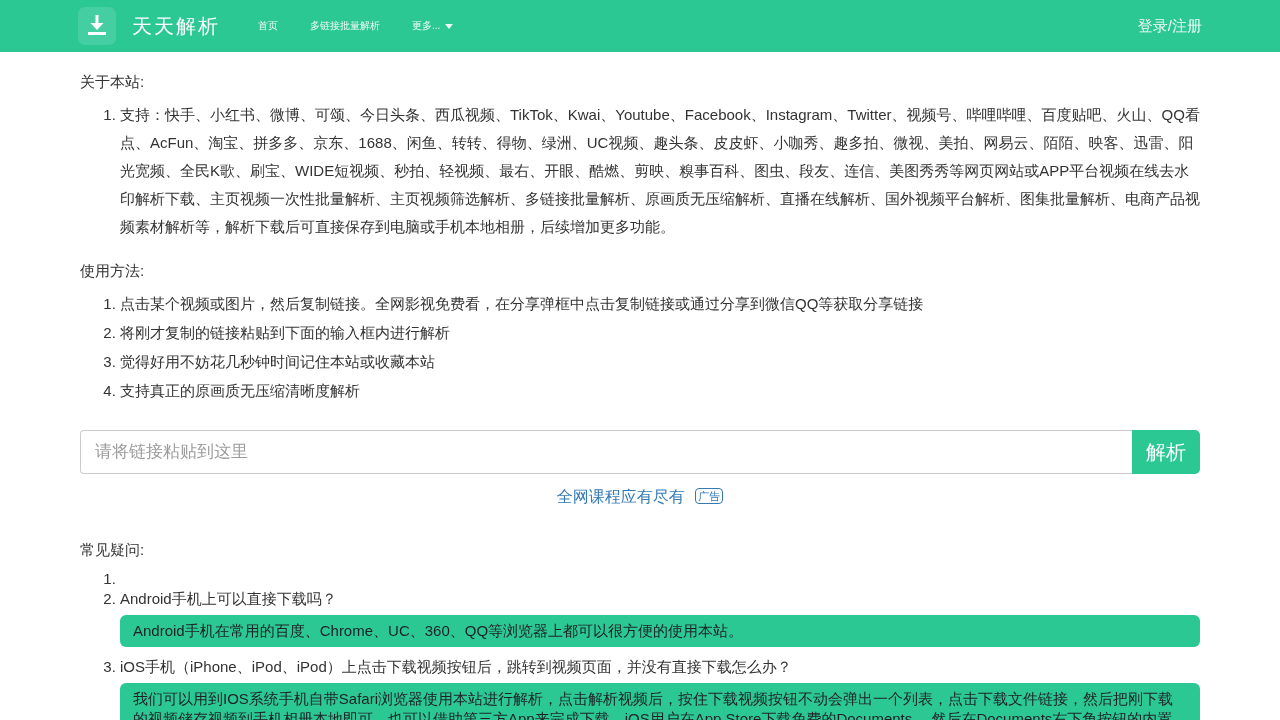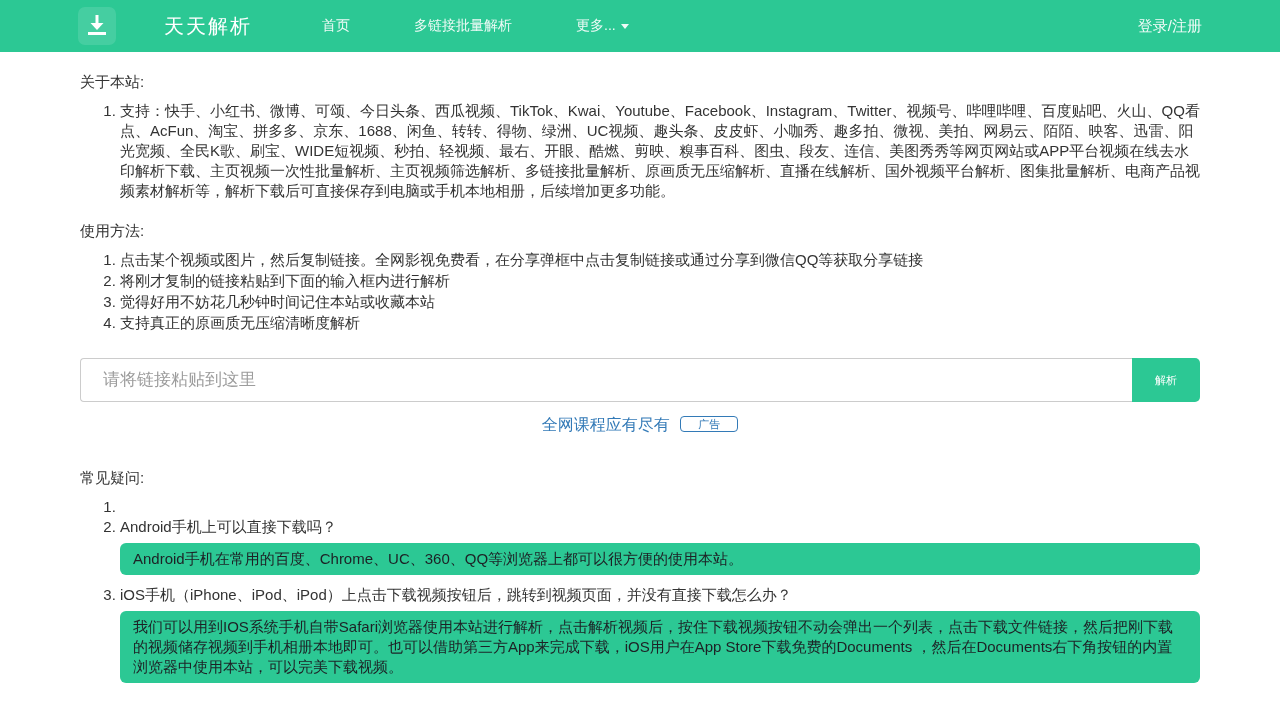--- a/index.html
+++ b/index.html
@@ -17,40 +17,39 @@
     height: 52px;
     background: #2cc894;
     display: flex;
     align-items: center;
   }
   .nav-inner {
     width: 1124px;
     margin: 0 auto;
     display: flex;
     align-items: center;
-    gap: 32px;
   }
   .logo {
     width: 38px; height: 38px;
     border-radius: 7px;
     background: rgba(255,255,255,0.12);
     display: flex; align-items: center; justify-content: center;
     margin-right: 16px;
     cursor: pointer;
   }
   .brand {
     color: #ffffff;
     font-size: 20px;
     letter-spacing: 2px;
     margin-right: 38px;
     cursor: pointer;
   }
   .nav-link {
     color: rgba(255,255,255,0.92);
-    font-size: 14px;
+    font-size: 10px;
     margin-right: 32px;
     cursor: pointer;
     display: inline-flex;
     align-items: center;
   }
   .caret {
     display: inline-block;
     width: 0; height: 0;
     border-left: 4px solid transparent;
     border-right: 4px solid transparent;
@@ -62,72 +61,72 @@
 
   
   .container { width: 1120px; margin: 0 auto; }
   .section-heading { margin-top: 21px; font-size: 15px; color: #333; }
   ol.plain-list {
     margin: 9px 0 0 0;
     padding-left: 40px;
   }
   ol.plain-list li {
     font-size: 15px;
-    line-height: 20px;
+    line-height: 28px;
     color: #333;
     margin-bottom: 1px;
   }
 
   
   .parse-group {
     display: flex;
     margin-top: 25px;
     height: 44px;
   }
   .link-input {
     flex: 1;
     height: 44px;
     border: 1px solid #cccccc;
     border-right: none;
     border-radius: 4px 0 0 4px;
-    padding: 0 22px;
+    padding: 0 14px;
     font-size: 17px;
     color: #333;
     outline: none;
     font-family: "Liberation Sans", "DejaVu Sans", sans-serif;
   }
   .link-input::placeholder { color: #9c9c9c; }
   .parse-button {
     width: 68px;
     height: 44px;
     background: #2cc894;
     color: #ffffff;
     border: none;
     border-radius: 0 5px 5px 0;
-    font-size: 11px;
+    font-size: 20px;
     cursor: pointer;
     font-family: "Liberation Sans", "DejaVu Sans", sans-serif;
   }
 
   
   .ads { text-align: center; margin-top: 13px; }
   .ad-line { margin-bottom: 12px; }
   .ad-link {
     color: #337ab7;
     font-size: 16px;
     text-decoration: none;
     cursor: pointer;
   }
   .ad-badge {
     display: inline-block;
     font-size: 11px;
     color: #337ab7;
     border: 1px solid #337ab7;
     border-radius: 4px;
-    padding: 0px 17px;
+    padding: 0px 2px;
     margin-left: 6px;
     line-height: 14px;
     vertical-align: 2px;
   }
 
   
   .faq-heading { margin-top: 33px; }
   ol.faq-list { margin: 9px 0 0 0; padding-left: 40px; }
   ol.faq-list > li { font-size: 15px; line-height: 20px; color: #333; }
   .faq-question { line-height: 20px; }

